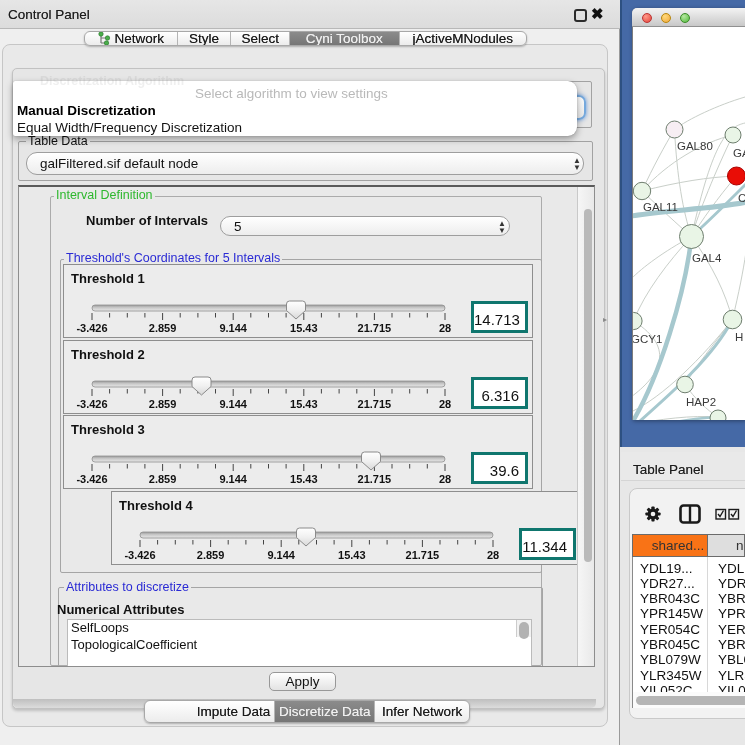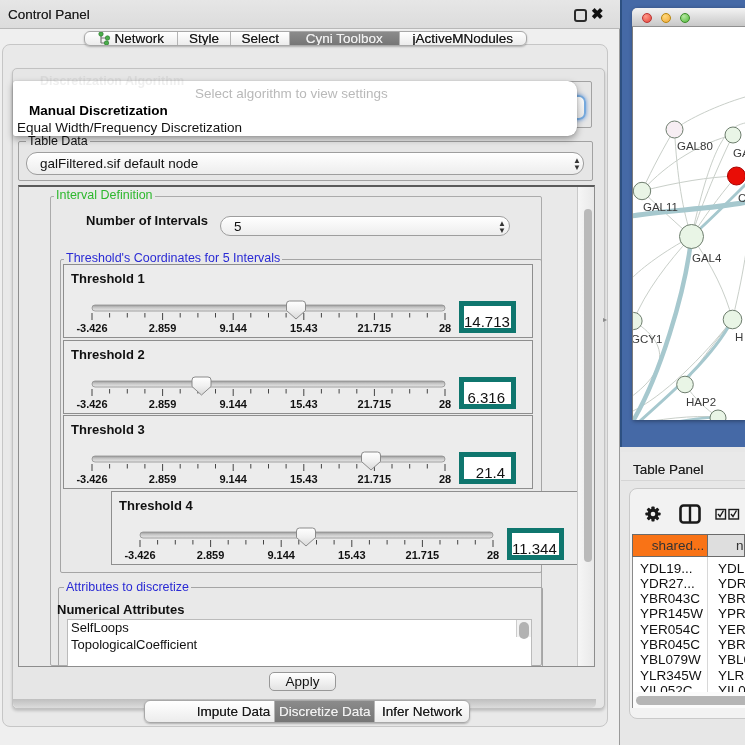--- a/index.html
+++ b/index.html
@@ -31,35 +31,35 @@
 .combo .ct { position:absolute; left:13px; top:3px; font-size:13.5px; color:#111; }
 .combo .arr { position:absolute; font-size:8px; color:#333; line-height:7px; text-align:center; width:10px; }
 
 
 #scrollpane { position:absolute; left:18px; top:185px; width:577px; height:482px; background:#e9e9e9; border:1px solid #8d8d8d; border-top:2px solid #5a5a5a; overflow:hidden; }
 #vscroll { position:absolute; right:0; top:0; width:17px; height:480px; background:linear-gradient(90deg,#f6f6f6,#e9e9e9); border-left:1px solid #c9c9c9; }
 #vthumb { position:absolute; left:6px; width:8px; top:22px; height:353px; background:#b9b9b9; border-radius:5px; }
 
 .thpanel { position:absolute; left:44px; width:470px; height:74px; background:#ececec; border:1px solid #8e8e8e; }
 .thlabel { position:absolute; left:7px; top:6px; font-size:13px; font-weight:bold; color:#111; }
-.thval { position:absolute; left:395px; top:36px; width:57px; height:32px; background:#fff; border:5px solid #0f766e; font-size:15px; color:#111; text-align:right; padding:7px 6px 0 0; }
+.thval { position:absolute; left:407px; top:36px; width:57px; height:32px; background:#fff; border:3px solid #0f766e; font-size:15px; color:#111; text-align:right; padding:7px 6px 0 0; }
 
 
 #attrlist { position:absolute; left:48px; top:432px; width:465px; height:49px; background:#fff; border:1px solid #bbb; overflow:hidden; }
 #attrlist div { font-size:13px; color:#111; padding-left:3px; height:17px; }
 #alscroll { position:absolute; right:0; top:0; width:15px; height:49px; background:#f2f2f2; border-left:1px solid #ccc; }
 #althumb { position:absolute; left:2px; top:2px; width:10px; height:44px; background:#b2b2b2; border-radius:5px; }
 
 #applybtn { position:absolute; left:269px; top:672px; width:67px; height:19px; background:linear-gradient(#ffffff,#e3e3e3); border:1px solid #989898; border-radius:5px; font-size:13.5px; color:#111; text-align:center; padding-top:1px; }
 
 
 #popup { position:absolute; left:13px; top:81px; width:564px; height:55px; background:#fff; border-radius:2px 9px 9px 2px; box-shadow:0 3px 7px rgba(0,0,0,0.35), 0 0 1px rgba(0,0,0,0.3); z-index:50; }
 #popup .ghost1 { position:absolute; left:27px; top:-7px; font-size:12.5px; font-weight:bold; color:rgba(130,130,130,0.13); }
 #popup .ghost2 { position:absolute; left:182px; top:5px; font-size:13.5px; color:#b9b9b9; }
-#popup .it1 { position:absolute; left:4px; top:22px; font-size:13.5px; font-weight:bold; color:#000;margin-left:12px; }
+#popup .it1 { position:absolute; left:4px; top:22px; font-size:13.5px; font-weight:bold; color:#000; }
 #popup .it2 { position:absolute; left:4px; top:39px; font-size:13.5px; color:#111; }
 #combofocus { position:absolute; left:556px; top:95px; width:30px; height:25px; border:2px solid #76a9dd; border-radius:7px; background:linear-gradient(#fdfdfd,#e8e8e8); box-shadow:0 0 4px rgba(80,140,220,0.9); z-index:40; }
 
 
 #rightbg { position:absolute; left:620px; top:0; width:125px; height:745px; background:#e7e7e7; }
 #blueframe { position:absolute; left:620px; top:0; width:125px; height:447px; background:#4569a6; border-left:2px solid #2d5081; }
 #macwin { position:absolute; left:632px; top:8px; width:113px; height:412px; background:#fff; border:1px solid #7d7d7d; border-radius:5px 0 0 0; box-shadow:1px 1px 4px rgba(0,0,0,0.4); }
 #mactitle { position:absolute; left:632px; top:8px; width:113px; height:19px; background:linear-gradient(#f3f3f3,#c8c8c8); border-bottom:1px solid #909090; border-radius:5px 0 0 0; }
 .light { position:absolute; top:13px; width:10px; height:10px; border-radius:50%; }
 
@@ -185,21 +185,21 @@
             <rect x="28" y="40" width="353" height="6" rx="3" fill="url(#trg)" stroke="#8f8f8f" stroke-width="0.8"></rect>
             <path d="M28.0,48 v7 M45.6,48 v4.5 M63.3,48 v4.5 M80.9,48 v4.5 M98.6,48 v7 M116.2,48 v4.5 M133.9,48 v4.5 M151.5,48 v4.5 M169.2,48 v7 M186.8,48 v4.5 M204.5,48 v4.5 M222.1,48 v4.5 M239.8,48 v7 M257.4,48 v4.5 M275.1,48 v4.5 M292.8,48 v4.5 M310.4,48 v7 M328.0,48 v4.5 M345.7,48 v4.5 M363.3,48 v4.5 M381.0,48 v7" stroke="#444" stroke-width="1"></path>
             <text x="28.0" y="66.5" text-anchor="middle" font-size="11" font-weight="bold" fill="#111" font-family="Liberation Sans, sans-serif">-3.426</text>
             <text x="98.6" y="66.5" text-anchor="middle" font-size="11" font-weight="bold" fill="#111" font-family="Liberation Sans, sans-serif">2.859</text>
             <text x="169.2" y="66.5" text-anchor="middle" font-size="11" font-weight="bold" fill="#111" font-family="Liberation Sans, sans-serif">9.144</text>
             <text x="239.8" y="66.5" text-anchor="middle" font-size="11" font-weight="bold" fill="#111" font-family="Liberation Sans, sans-serif">15.43</text>
             <text x="310.4" y="66.5" text-anchor="middle" font-size="11" font-weight="bold" fill="#111" font-family="Liberation Sans, sans-serif">21.715</text>
             <text x="381.0" y="66.5" text-anchor="middle" font-size="11" font-weight="bold" fill="#111" font-family="Liberation Sans, sans-serif">28</text>
             <path d="M 300.5,36 h13 a3,3 0 0 1 3,3 v6.5 L 307.0,54 L 297.5,45.5 v-6.5 a3,3 0 0 1 3,-3 z" fill="url(#thg)" stroke="#8a8a8a" stroke-width="1"></path>
           </svg>
-  <div class="thval">21.4</div>
+  <div class="thval">39.6</div>
 </div>
 <div class="thpanel" style="top:304px;margin-left:48px;">
   <div class="thlabel">Threshold 4</div>
   <svg width="470" height="74" style="position:absolute;left:0;top:0" xmlns="http://www.w3.org/2000/svg">
             <defs>
               <linearGradient id="thg" x1="0" y1="0" x2="0" y2="1">
                 <stop offset="0" stop-color="#ffffff"></stop>
                 <stop offset="0.5" stop-color="#f0f0f0"></stop>
                 <stop offset="1" stop-color="#d8d8d8"></stop>
               </linearGradient>

